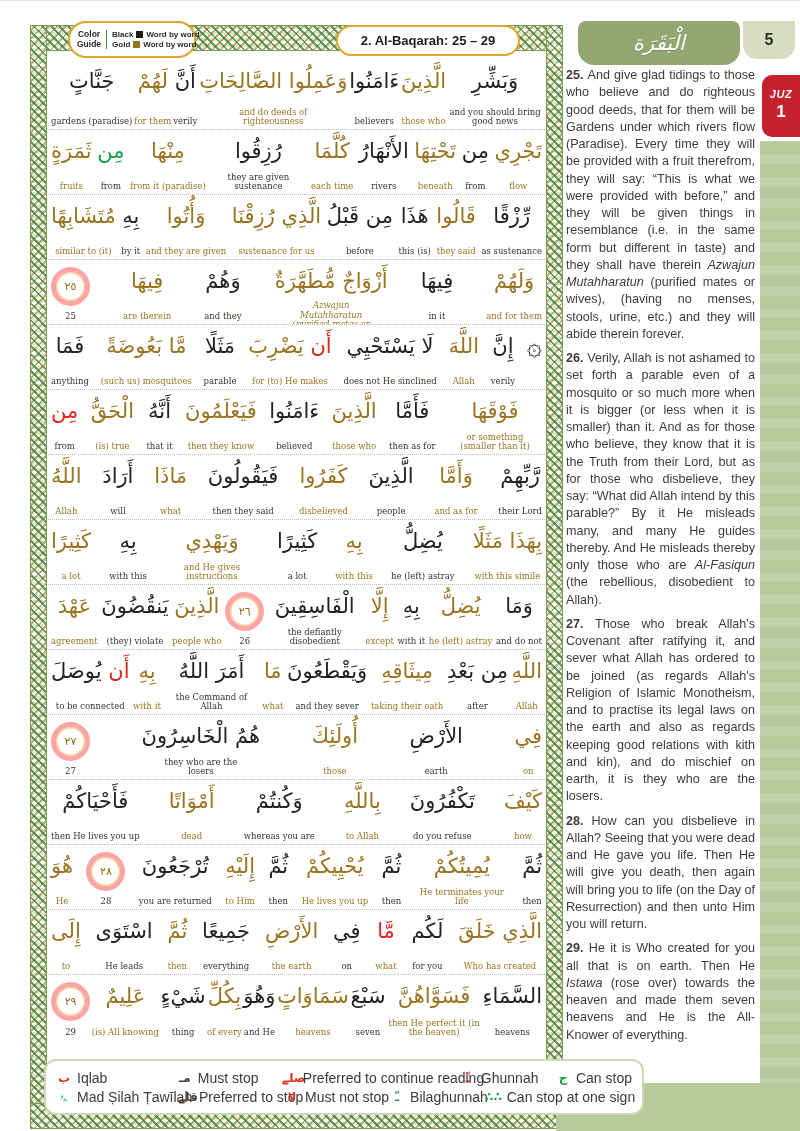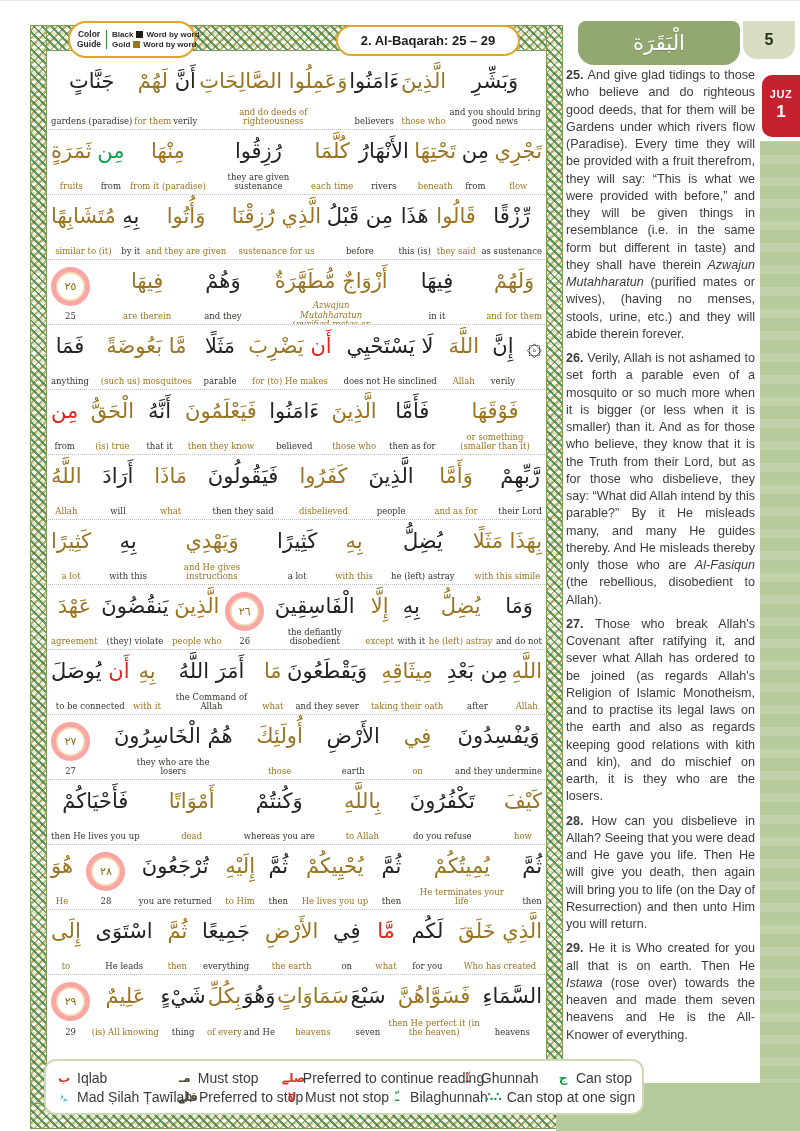--- a/index.html
+++ b/index.html
@@ -31,27 +31,27 @@
   #color-guide{left:68px;top:20px;width:128px;height:37px;padding:2px 7px;gap:5px;justify-content:flex-start;}
   #color-guide .cg-title{font-size:8.5px;font-weight:bold;color:#2b2b2b;line-height:1.1;text-align:center;
     border-right:1.5px solid #3a8a3a;padding-right:5px;width:26px;}
   #color-guide .cg-rows{display:flex;flex-direction:column;gap:1px;}
   .cg-row{display:flex;align-items:center;gap:3px;font-size:8px;font-weight:bold;color:#2b2b2b;white-space:nowrap;}
   .sw{width:7px;height:7px;display:inline-block;}
   #title-capsule{left:336px;top:24px;width:184px;height:31px;font-size:13px;font-weight:bold;color:#1d1d1d;}
   
   #banner{position:absolute;left:578px;top:20px;width:162px;height:44px;background:var(--banner);
     border-radius:8px 8px 16px 16px;display:flex;align-items:center;justify-content:center;z-index:2;}
-  #banner .callig{font-family:"DejaVu Sans",sans-serif;color:#fff;font-size:21px;text-shadow:0 1px 0 rgba(0,0,0,.15);}
+  #banner .callig{font-family:"DejaVu Sans",sans-serif;color:#fff;font-size:21px;text-shadow:0 1px 0 rgba(0,0,0,.15);font-style:italic;}
   #page-tab{position:absolute;left:743px;top:20px;width:52px;height:38px;background:#d7dcc3;
     border-radius:0 0 14px 14px;display:flex;align-items:center;justify-content:center;
     font-size:16px;font-weight:bold;color:#25331b;z-index:1;}
   #juz-badge{position:absolute;left:762px;top:74px;width:38px;height:62px;background:var(--juzred);
     border-radius:10px 0 0 10px;color:#fff;text-align:center;font-weight:bold;z-index:2;}
-  #juz-badge .jz{font-size:11px;margin-top:13px;letter-spacing:.5px;}
+  #juz-badge .jz{font-size:11px;margin-top:13px;letter-spacing:.5px;font-style:italic;}
   #juz-badge .jn{font-size:17px;margin-top:2px;}
   
   #wbw{position:absolute;left:48px;top:52px;width:497px;height:1004px;}
   .row{height:65px;box-sizing:border-box;padding:1px 3px 0;border-bottom:1.5px dotted #bdbdbd;
     display:flex;direction:rtl;justify-content:space-between;align-items:stretch;overflow:hidden;}
   .row:first-child{height:77px;padding-top:8px;}
   .row:last-child{border-bottom:none;}
   .unit{display:flex;flex-direction:column;align-items:center;justify-content:space-between;min-width:0;}
   .ar{font-family:"DejaVu Sans",sans-serif;font-size:21px;line-height:40px;white-space:nowrap;direction:rtl;}
   .orn{font-size:26px;color:#cf9d32;}
@@ -448,24 +448,20 @@
         <div class="unit g">
           <div class="ar" dir="rtl">بِهِ</div>
           <div class="gl">with it</div>
         </div>
         <div class="unit b">
           <div class="ar" dir="rtl"><span style="color: rgb(226, 36, 28);">أَن</span><span style="color: rgb(38, 34, 32);"> يُوصَلَ</span></div>
           <div class="gl">to be connected</div>
         </div>
       </div>
       <div class="row">
-        <div class="unit b">
-          <div class="ar" dir="rtl">وَيُفْسِدُونَ</div>
-          <div class="gl">and they undermine</div>
-        </div>
         <div class="unit g">
           <div class="ar" dir="rtl">فِي</div>
           <div class="gl">on</div>
         </div>
         <div class="unit b">
           <div class="ar" dir="rtl">الأَرْضِ</div>
           <div class="gl">earth</div>
         </div>
         <div class="unit g">
           <div class="ar" dir="rtl">أُولَئِكَ</div>

